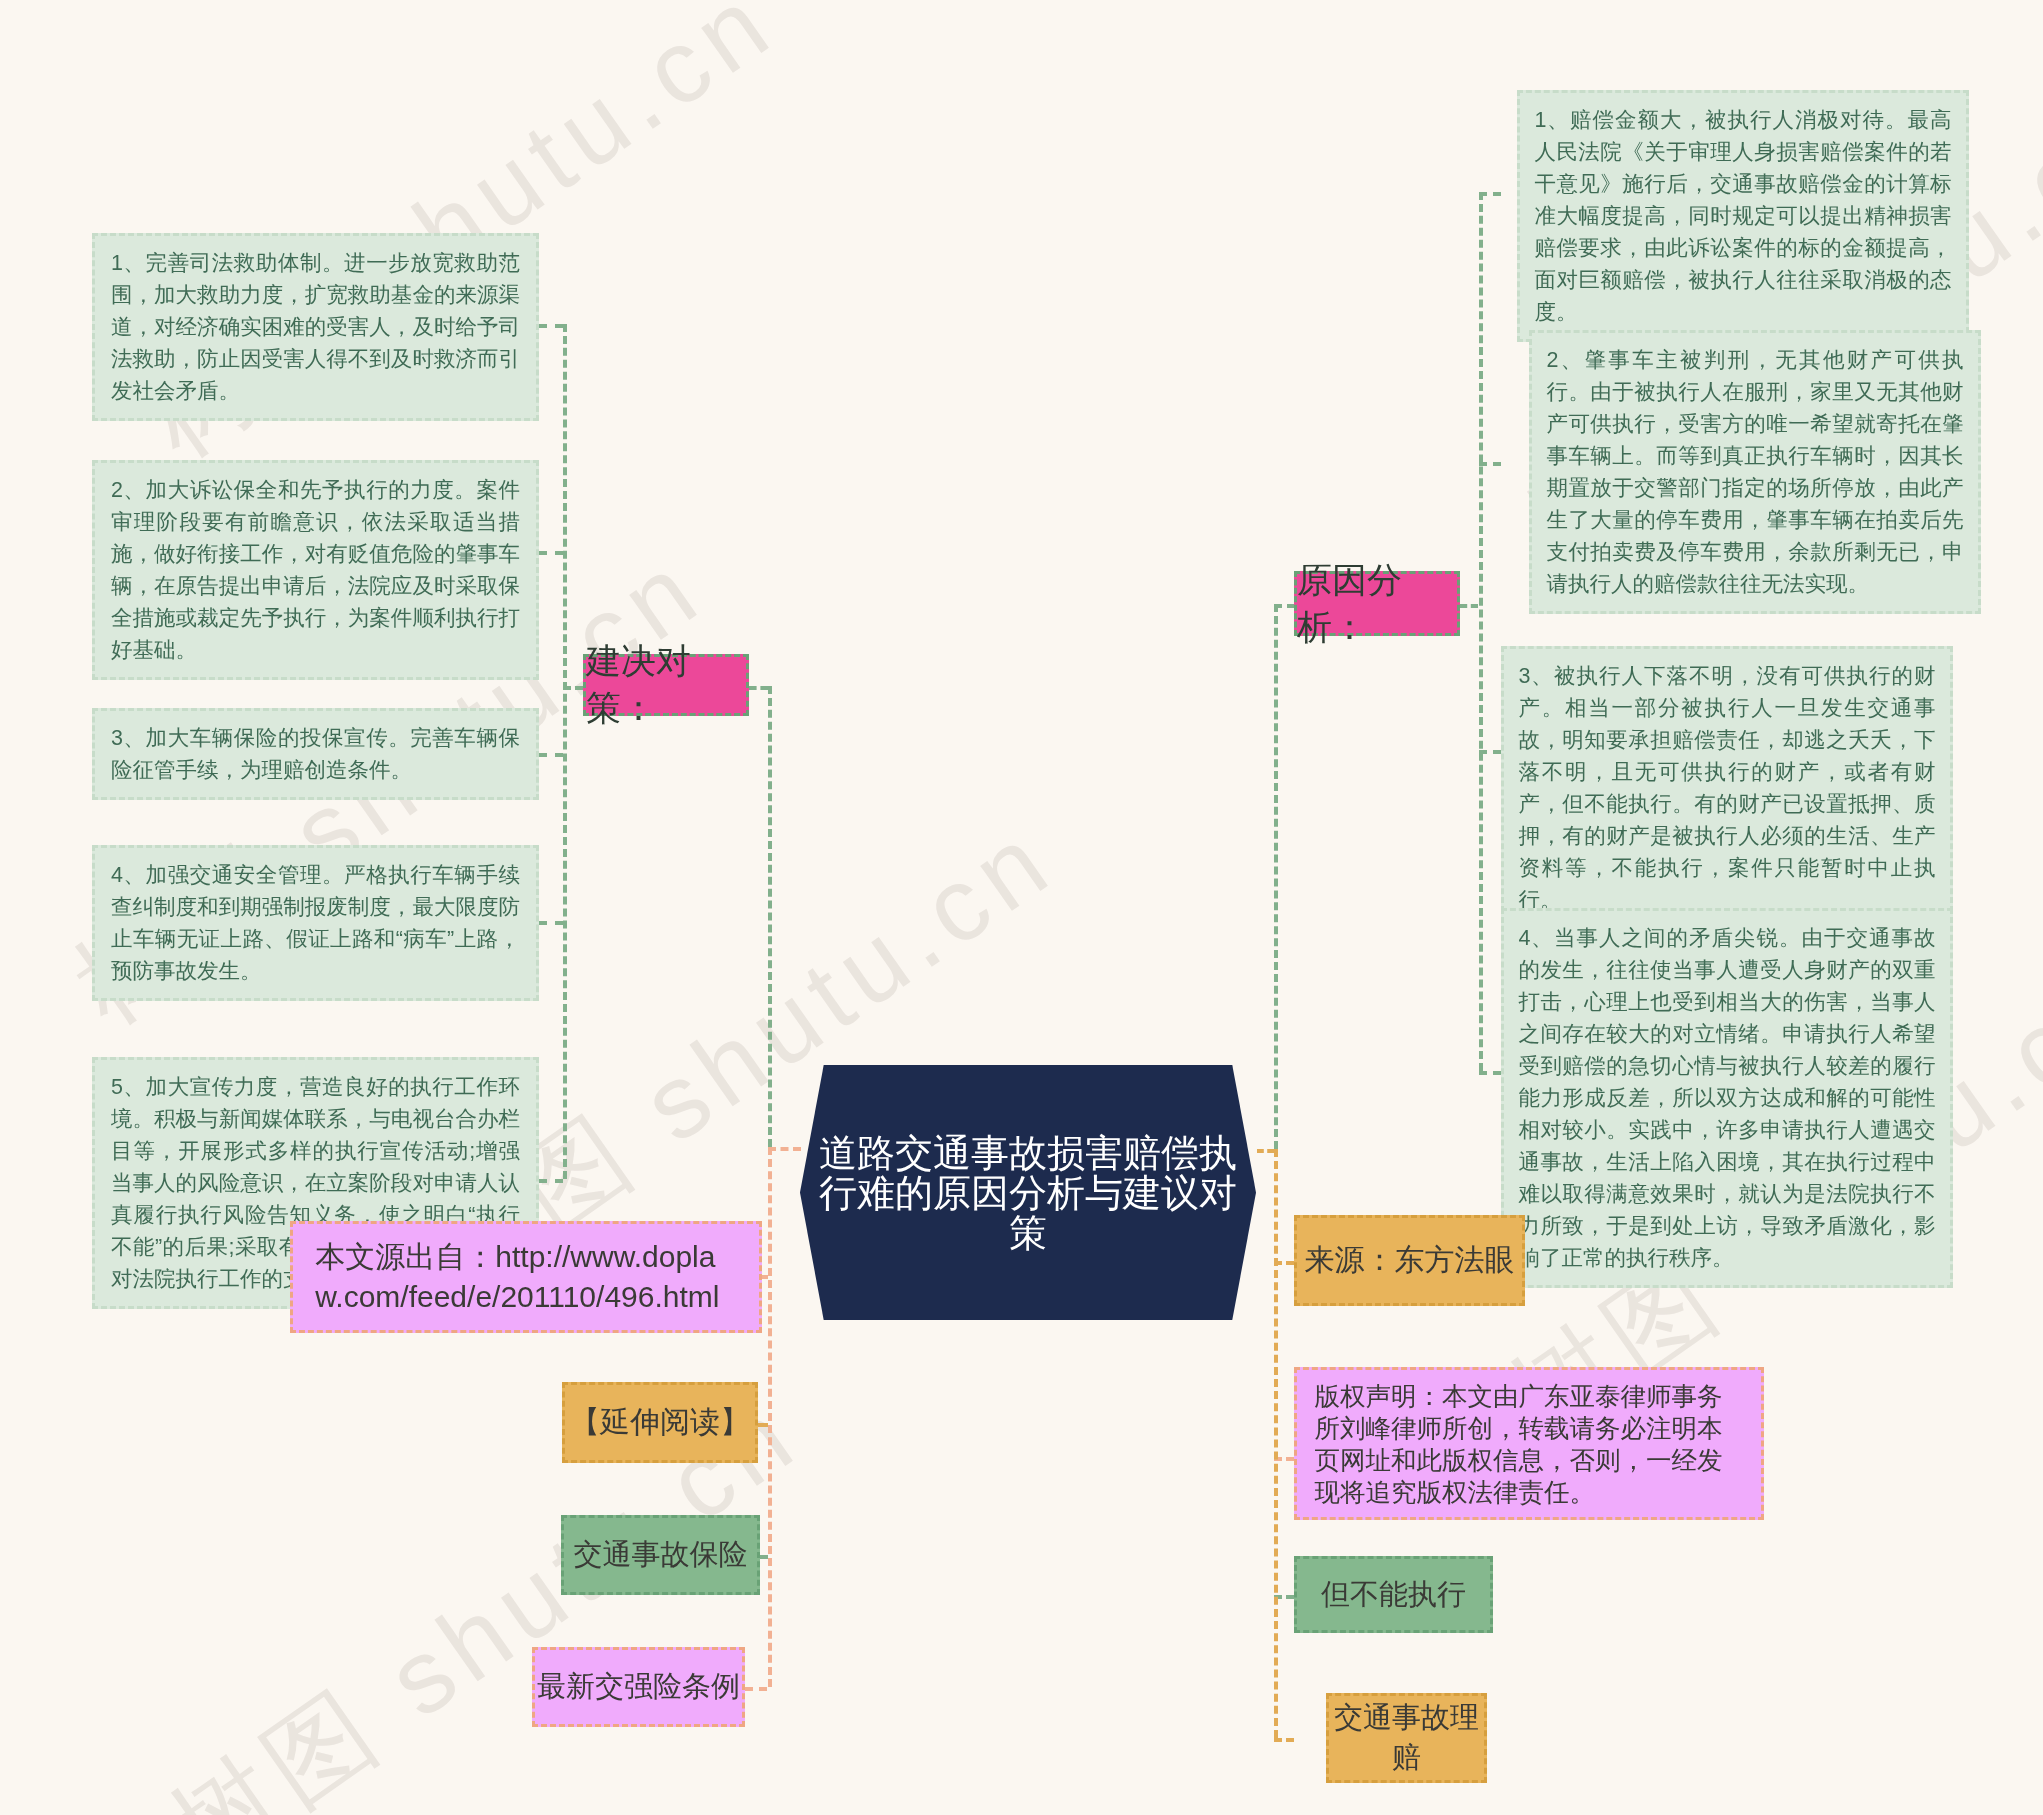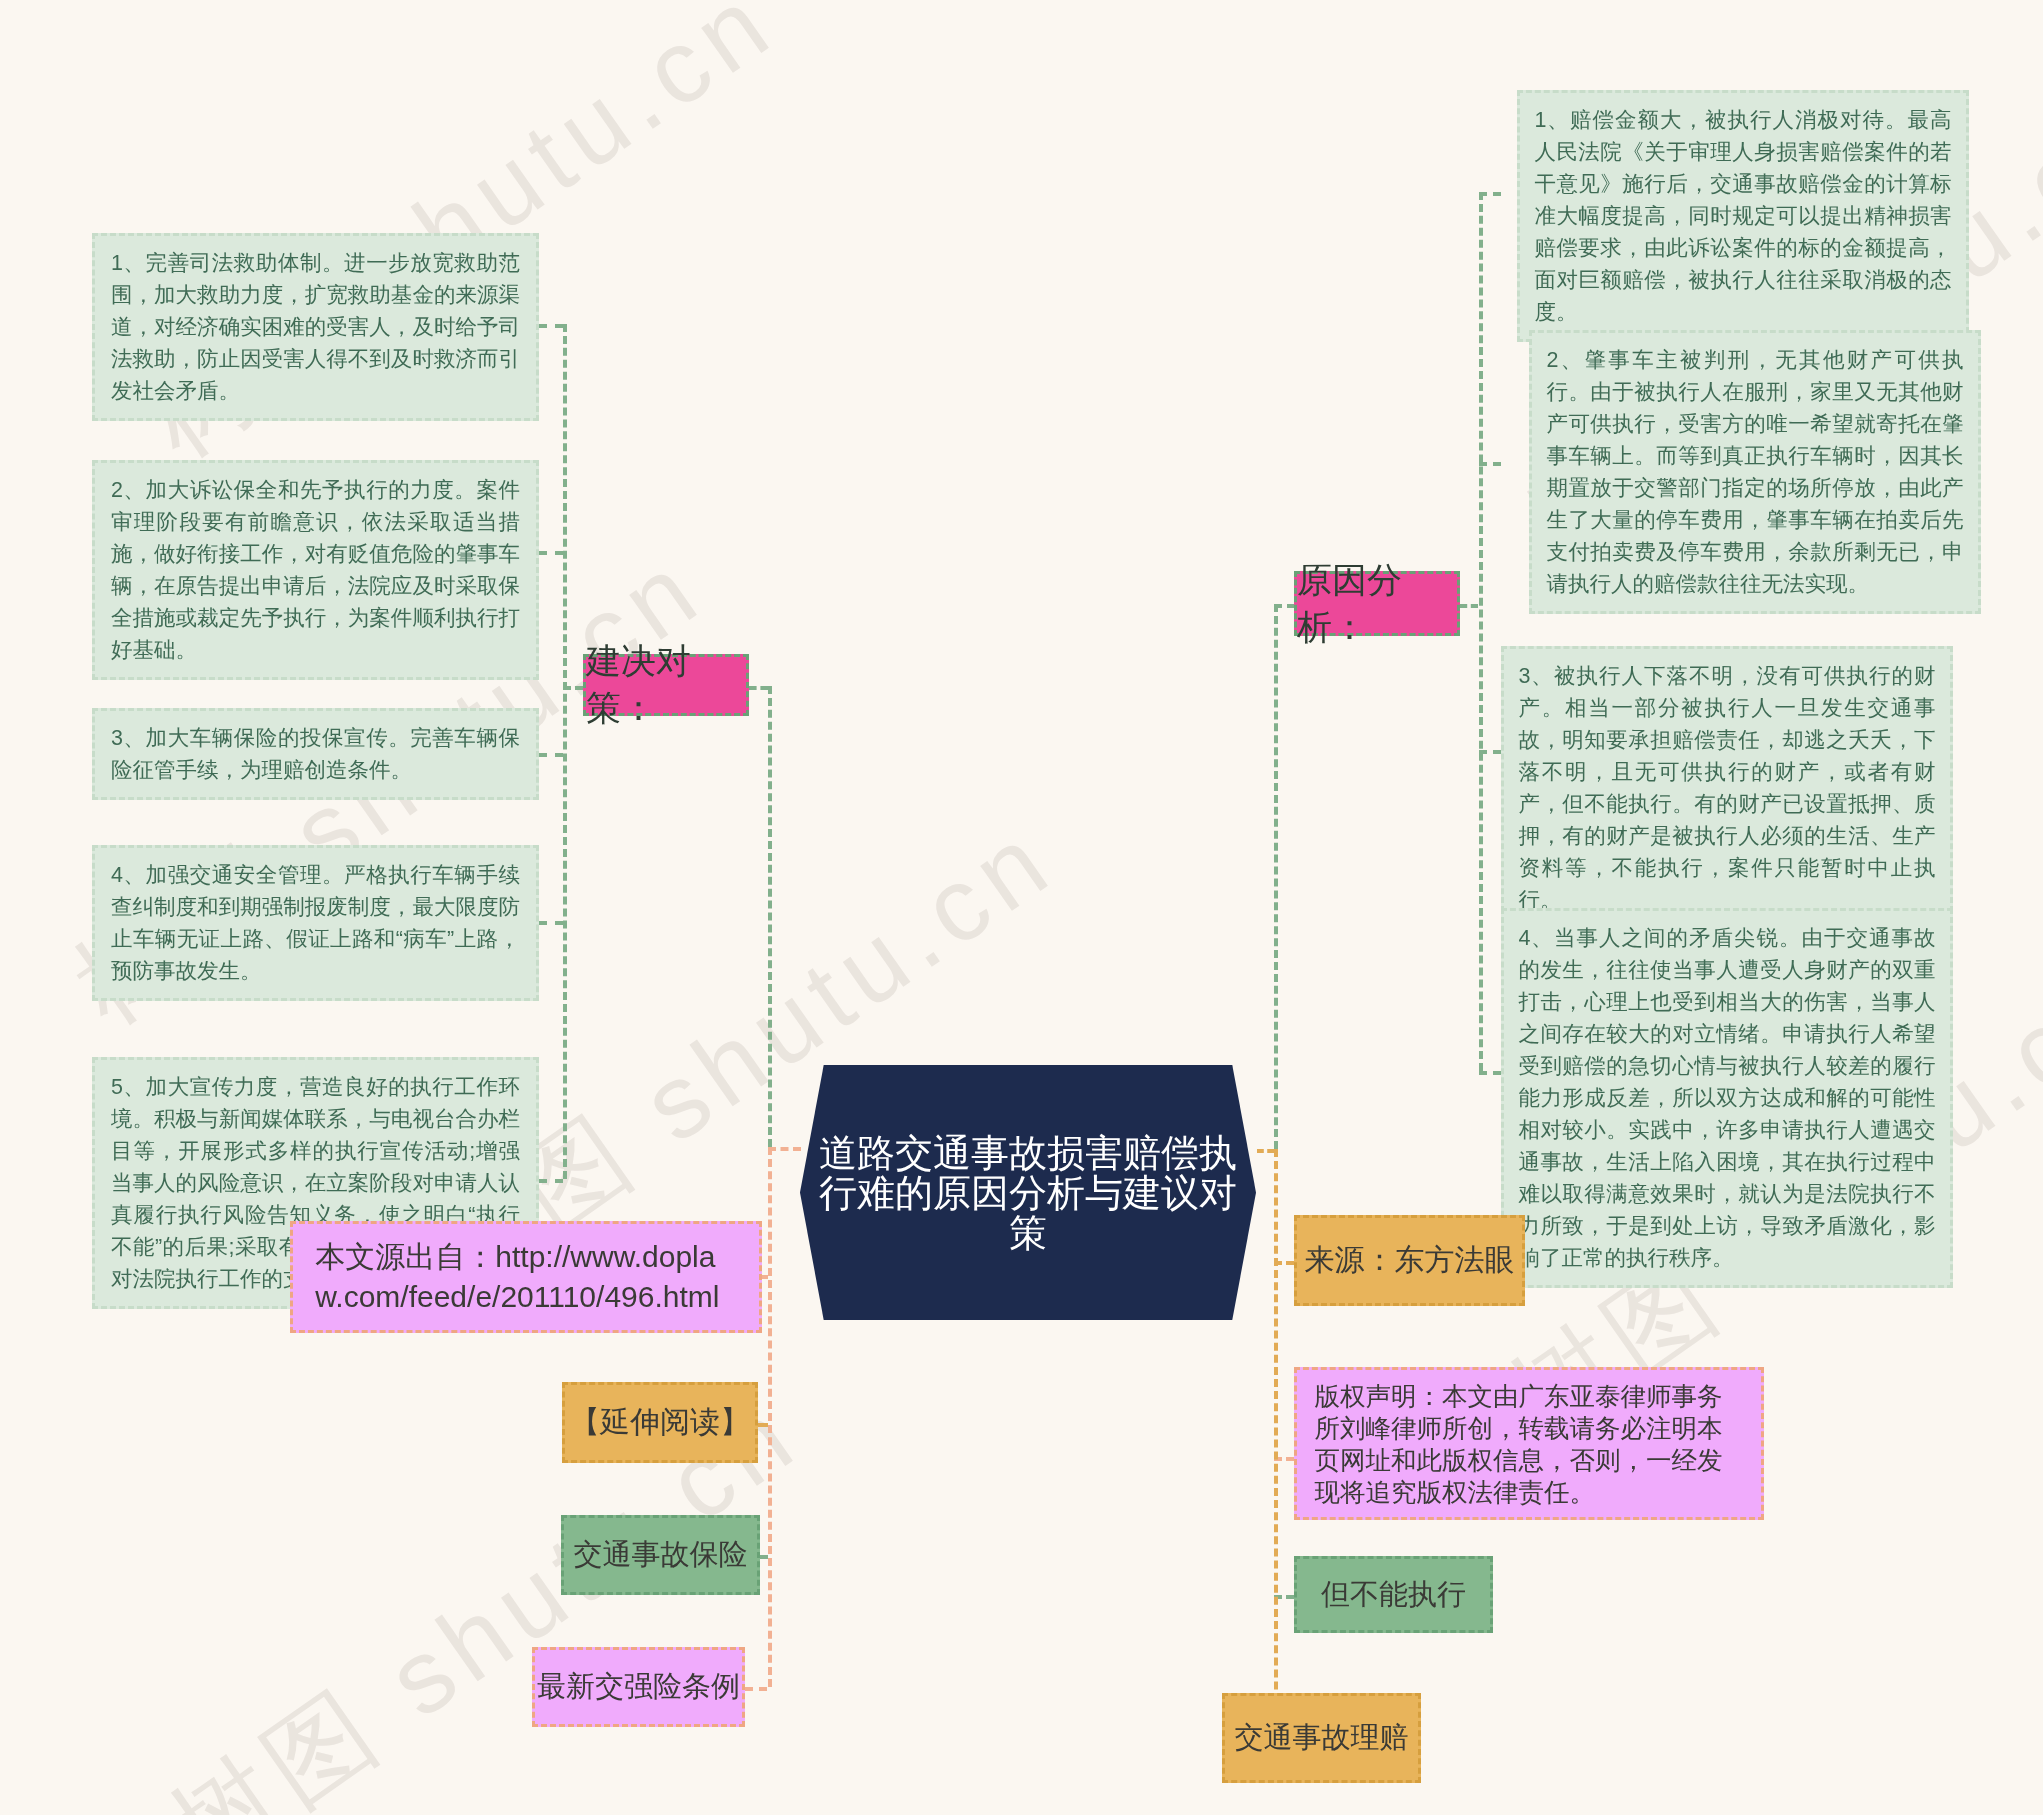--- a/index.html
+++ b/index.html
@@ -119,16 +119,16 @@
   <div class="node para para-right" style="top:908px;">4、当事人之间的矛盾尖锐。由于交通事故的发生，往往使当事人遭受人身财产的双重打击，心理上也受到相当大的伤害，当事人之间存在较大的对立情绪。申请执行人希望受到赔偿的急切心情与被执行人较差的履行能力形成反差，所以双方达成和解的可能性相对较小。实践中，许多申请执行人遭遇交通事故，生活上陷入困境，其在执行过程中难以取得满意效果时，就认为是法院执行不力所致，于是到处上访，导致矛盾激化，影响了正常的执行秩序。</div>
 
   <div class="node leaf salmon para-leaf bigleaf" style="left:290px;top:1221px;width:472px;line-height:40px;padding:12.8px 22.3px;">本文源出自：http://www.doplaw.com/feed/e/201110/496.html</div>
   <div class="node leaf yellow bigleaf" style="left:562px;top:1382px;width:196px;height:81px;">【延伸阅读】</div>
   <div class="node leaf green" style="left:561px;top:1515px;width:199px;height:80px;">交通事故保险</div>
   <div class="node leaf salmon" style="left:532px;top:1647px;width:213px;height:80px;">最新交强险条例</div>
 
   <div class="node leaf yellow bigleaf" style="left:1294px;top:1215px;width:231px;height:91px;">来源：东方法眼</div>
   <div class="node leaf salmon para-leaf" style="left:1294px;top:1367px;width:470px;font-size:25.5px;line-height:32px;padding:9.6px 17.6px;">版权声明：本文由广东亚泰律师事务所刘峰律师所创，转载请务必注明本页网址和此版权信息，否则，一经发现将追究版权法律责任。</div>
   <div class="node leaf green" style="left:1294px;top:1556px;width:199px;height:77px;">但不能执行</div>
-  <div class="node leaf yellow" style="left:1222px;top:1693px;width:199px;height:90px;">交通事故理赔</div>
+  <div class="node leaf yellow" style="left:1326px;top:1693px;width:161px;height:90px;">交通事故理赔</div>
 
 </div>
 
 
 </body></html>

